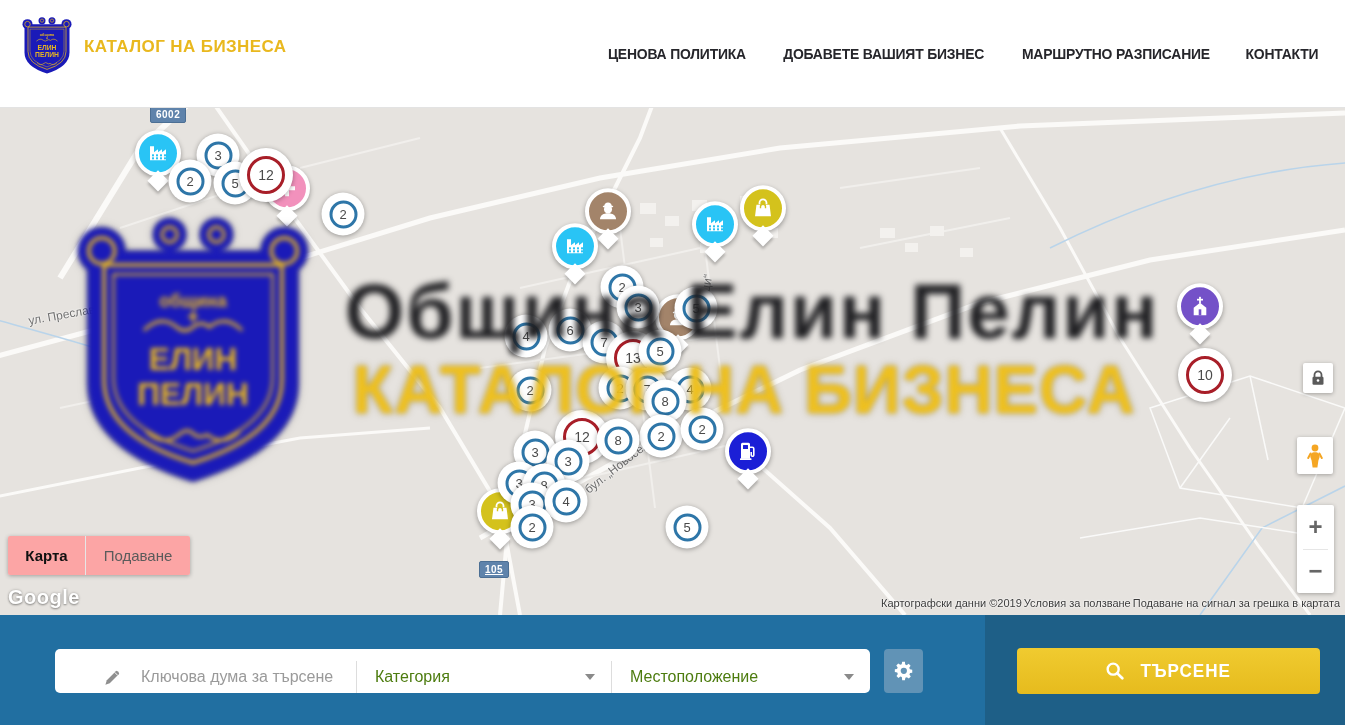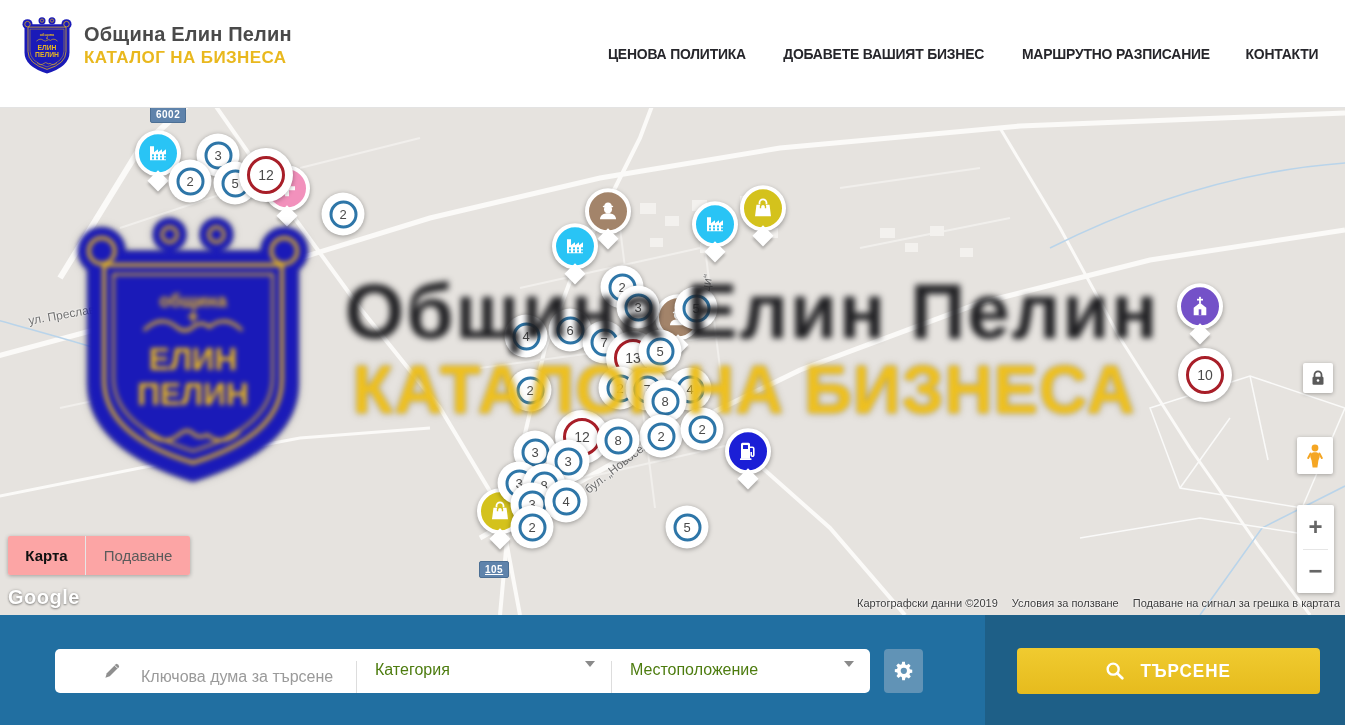--- a/index.html
+++ b/index.html
@@ -68,42 +68,42 @@
   .layer-btn { background:#fca5a5; font-size:15px; display:flex; align-items:center;
                justify-content:center; cursor:pointer; }
   .layer-btn.map-active { width:78px; font-weight:bold; color:#111; border-right:1px solid #e6e6e6;
                           border-radius:2px 0 0 2px; }
   .layer-btn.sat { width:104px; color:#5b5b5b; border-radius:0 2px 2px 0; }
 
   .google-logo { position:absolute; left:8px; top:478px; z-index:6; color:#fff;
                  font-size:20px; font-weight:bold; letter-spacing:.5px;
                  text-shadow:0 1px 2px rgba(0,0,0,.35), 0 0 3px rgba(0,0,0,.25); }
 
-  .attribution { position:absolute; right:5px; top:489px; z-index:6; display:flex; gap:14px;
+  .attribution { position:absolute; right:5px; top:489px; z-index:6; display:flex; gap:2px;
                  font-size:11px; color:#3a3a3a; text-shadow:0 0 2px #fff, 0 0 2px #fff; }
   .attribution span { white-space:nowrap; }
   .attribution .link { cursor:pointer; }
 
   .ctl { position:absolute; background:#fff; box-shadow:0 1px 4px rgba(0,0,0,.3);
          border-radius:2px; z-index:6; display:flex; align-items:center; justify-content:center; }
   .ctl-lock { left:1303px; top:255px; width:30px; height:30px; cursor:pointer; }
   .ctl-pegman { left:1297px; top:329px; width:36px; height:37px; cursor:pointer; }
   .ctl-zoom { left:1297px; top:397px; width:37px; height:88px; flex-direction:column; }
   .zoom-btn { width:100%; height:44px; display:flex; align-items:center; justify-content:center;
               font-size:24px; font-weight:bold; color:#666; cursor:pointer; }
   .zoom-divider { width:25px; height:1px; background:#e6e6e6; }
 
   
   .searchbar { position:absolute; left:0; top:615px; width:1345px; height:110px;
                background:#216fa1; z-index:40; }
   .searchbar .dark-side { position:absolute; left:985px; top:0; width:360px; height:110px;
                           background:#1e5f87; }
   .search-fields { position:absolute; left:55px; top:34px; width:815px; height:44px;
                    background:#fff; border-radius:5px; display:flex; align-items:stretch; }
-  .field { display:flex; position:relative;margin-top:12px; }
+  .field { display:flex; align-items:center; position:relative;margin-top:12px; }
   .field.keyword { width:302px; border-right:1px solid #ddd; }
   .field.keyword svg { position:absolute; left:48px; width:19px; height:19px; }
   .field.keyword input { border:none; outline:none; width:100%; height:100%;
                          padding-left:86px; font-size:16px; color:#444; border-radius:5px 0 0 5px;
                          font-family:"Liberation Sans", sans-serif; background:transparent; }
   .field.keyword input::placeholder { color:#9a9a9a; opacity:1; }
   .field.select { cursor:pointer; }
   .field.cat { width:255px; border-right:1px solid #ddd; }
   .field.loc { width:258px; }
   .select-value { padding-left:18px; font-size:16px; color:#4d7c0f; }
@@ -147,21 +147,20 @@
     <path fill="none" stroke="#e8b71f" stroke-width="2.5" d="M60 186 q14 14 28 3 q7 -6 12 -1 q5 5 12 1 q14 11 28 -3"></path>
   </symbol>
 </svg>
 
 <div class="header">
   <div class="logo-wrap">
     <svg class="crest-small">
         <use href="#crest"></use>
       </svg>
     <div class="logo-text">
-      <div class="logo-title">Община Елин Пелин</div>
       <div class="logo-subtitle">КАТАЛОГ НА БИЗНЕСА</div>
     </div>
   </div>
   <nav class="nav" id="main-nav">
       <a class="nav-item">ЦЕНОВА ПОЛИТИКА</a>
       <a class="nav-item">ДОБАВЕТЕ ВАШИЯТ БИЗНЕС</a>
       <a class="nav-item">МАРШРУТНО РАЗПИСАНИЕ</a>
       <a class="nav-item">КОНТАКТИ</a>
     </nav>
 </div>

